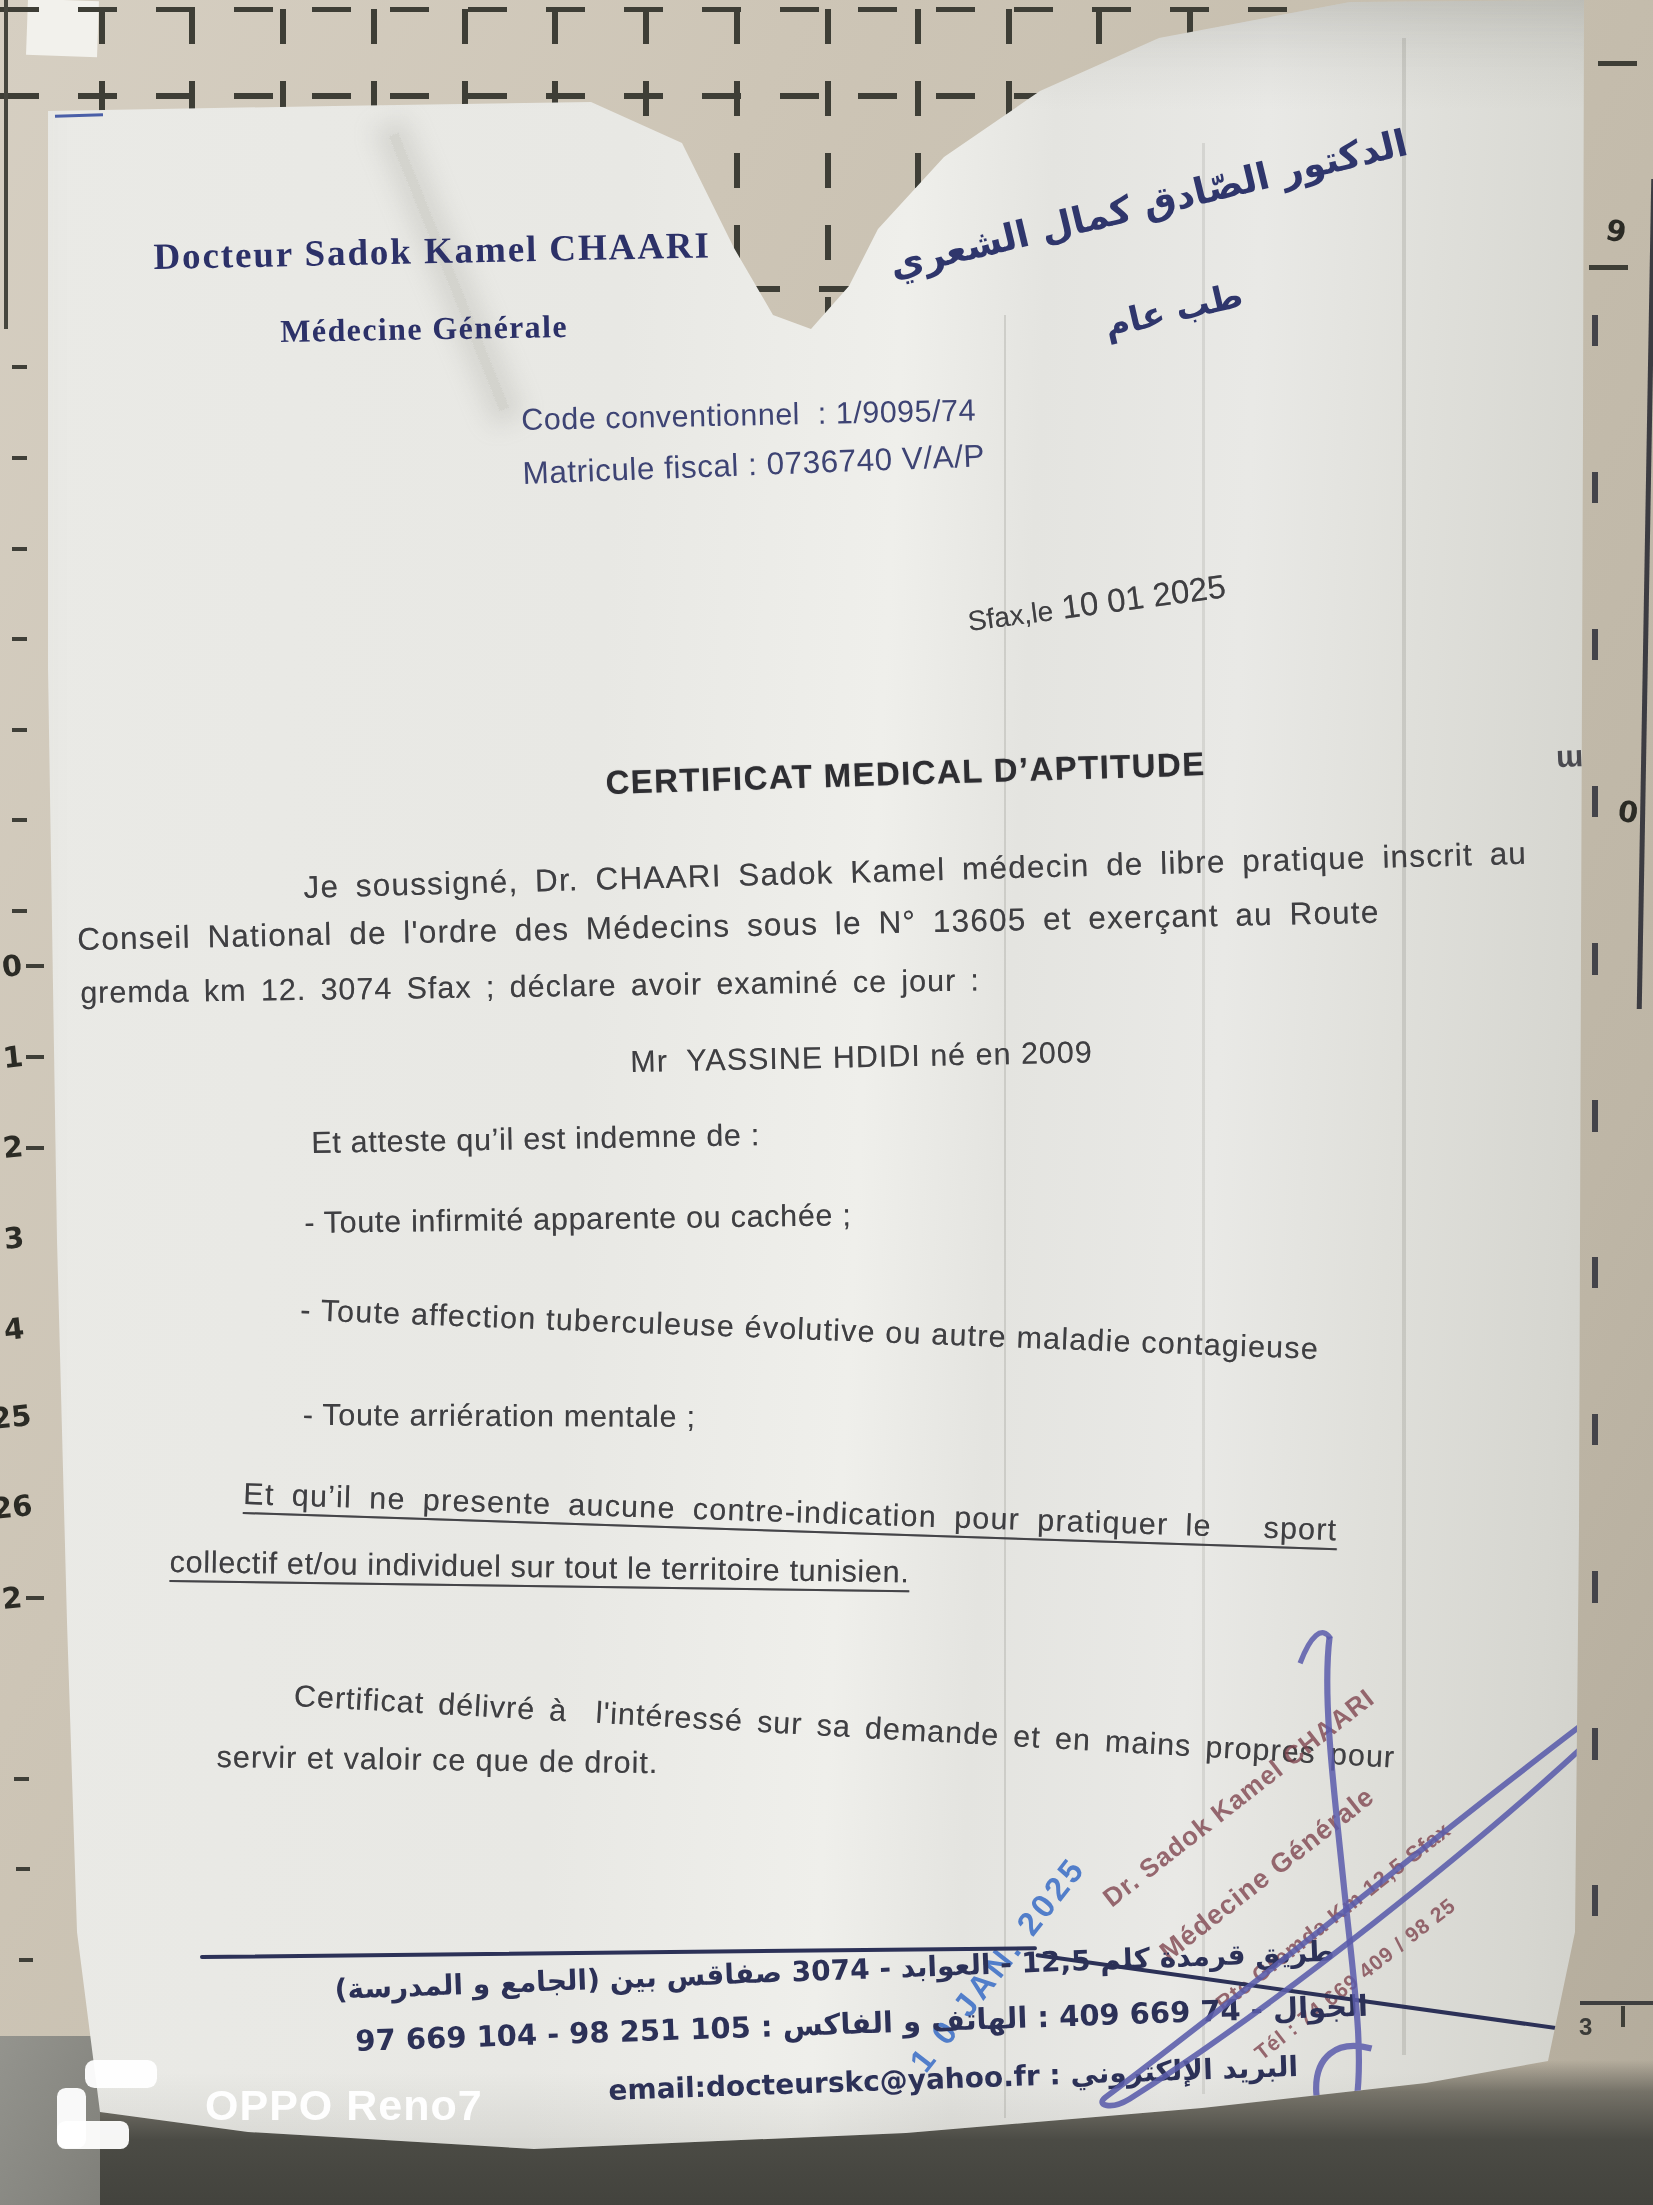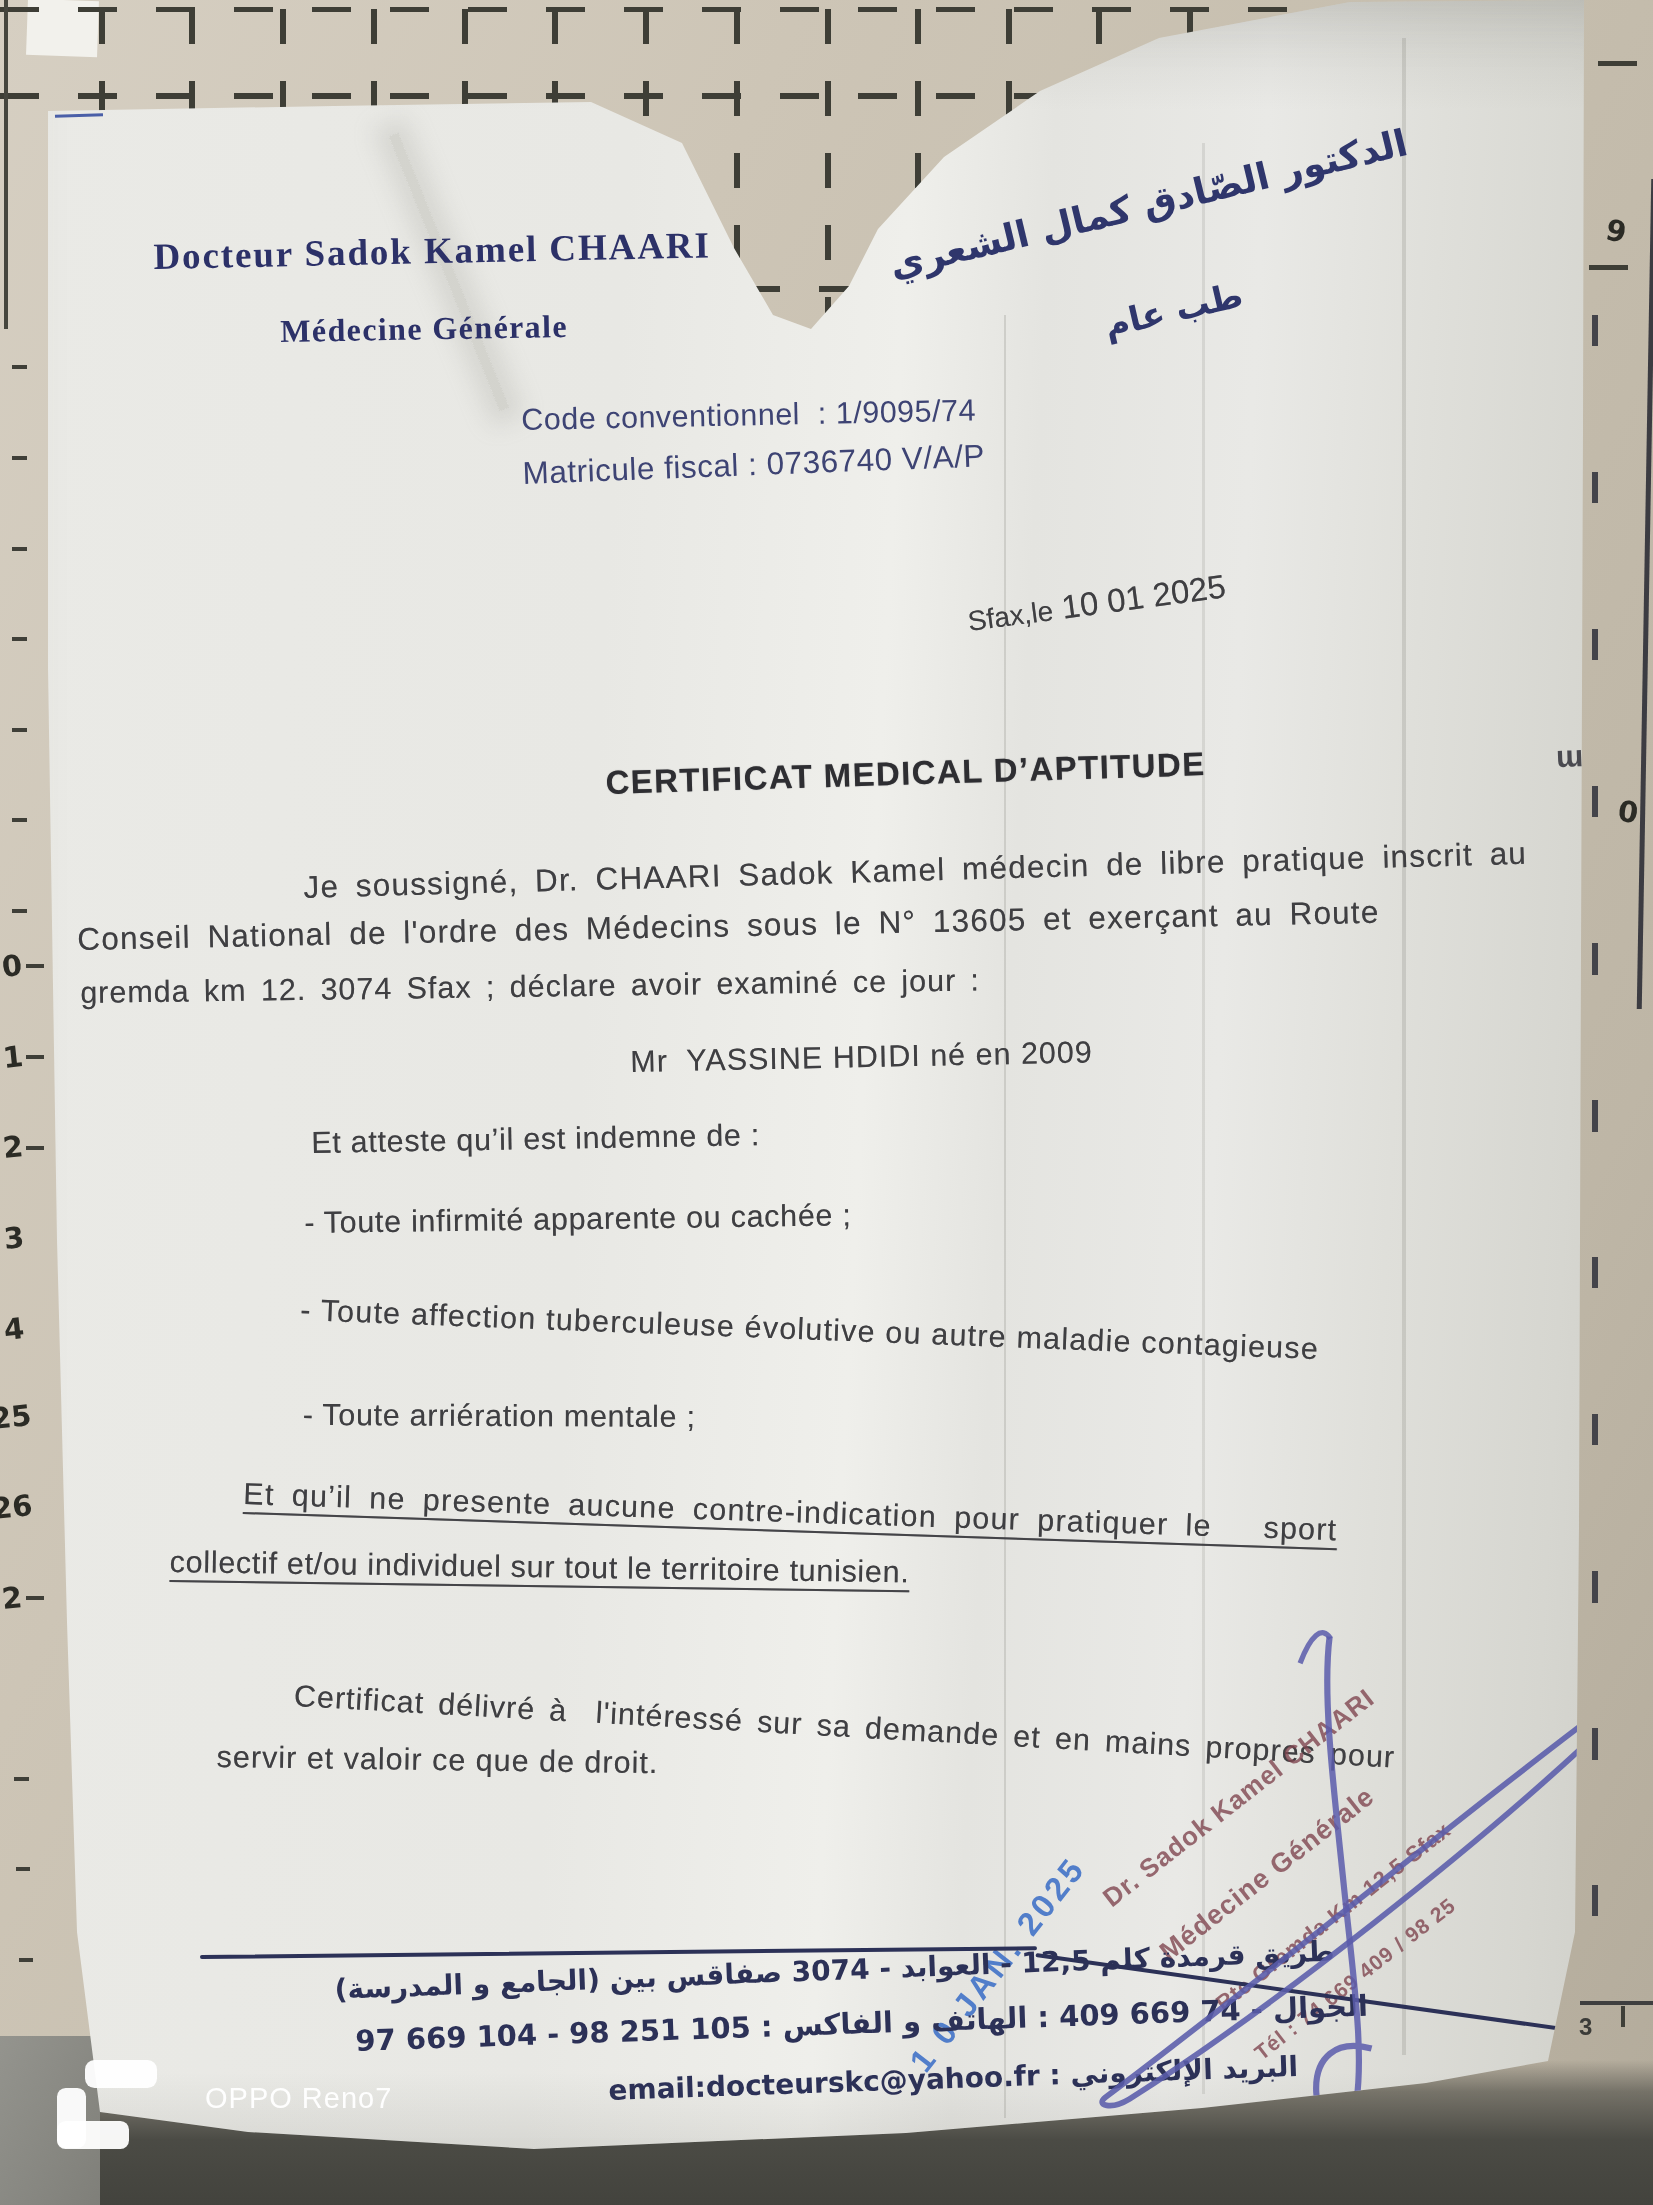--- a/index.html
+++ b/index.html
@@ -158,17 +158,17 @@
 
   <div class="t sans" style="left:1584px;top:777px;font-size:30.5px;font-weight:700;color:#4a4a50;transform:rotate(178deg);z-index:7;">m</div>
   <div class="t sans" style="left:1579px;top:2014px;font-size:24px;font-weight:700;color:#3b3b38;z-index:7;">3</div>
 
   <div class="wm" style="left:0;top:2051px;width:572px;height:114px;">
     <span>
       <span class="wm-rect" style="left:85px;top:8.6px;width:72px;height:28px;border-radius:9.5px;"></span>
       <span class="wm-rect" style="left:57px;top:37px;width:29px;height:60px;border-radius:8.6px;"></span>
       <span class="wm-rect" style="left:57px;top:70px;width:72px;height:28px;border-radius:8.6px;"></span>
     </span>
-    <div class="t sans" style="left:205px;top:32px;font-size:29px;font-weight:400;color:rgba(255,255,255,.96);letter-spacing:1px;">OPPO Reno7</div>
+    <div class="t sans" style="left:205px;top:32px;font-size:43px;font-weight:700;color:rgba(255,255,255,.96);letter-spacing:1px;">OPPO Reno7</div>
   </div>
 
 </div>
 
 
 </body></html>

